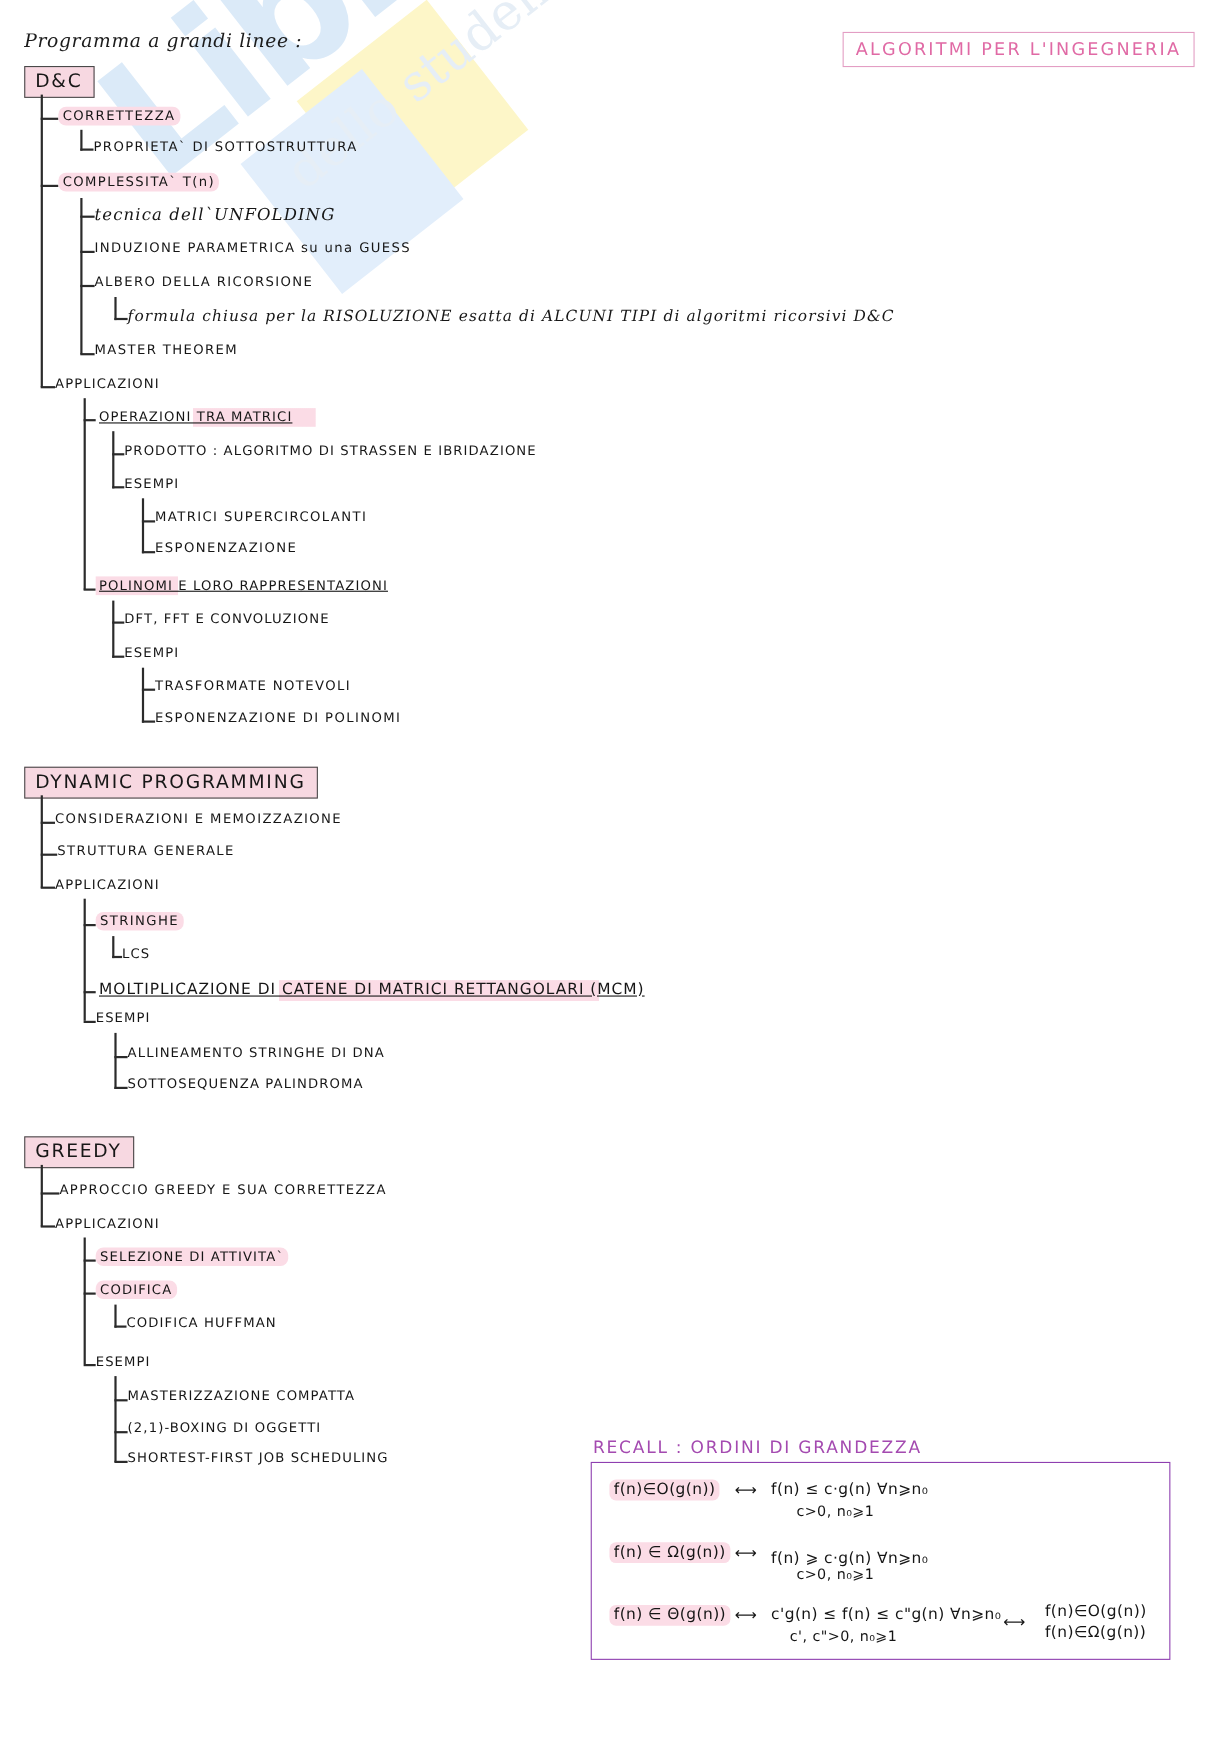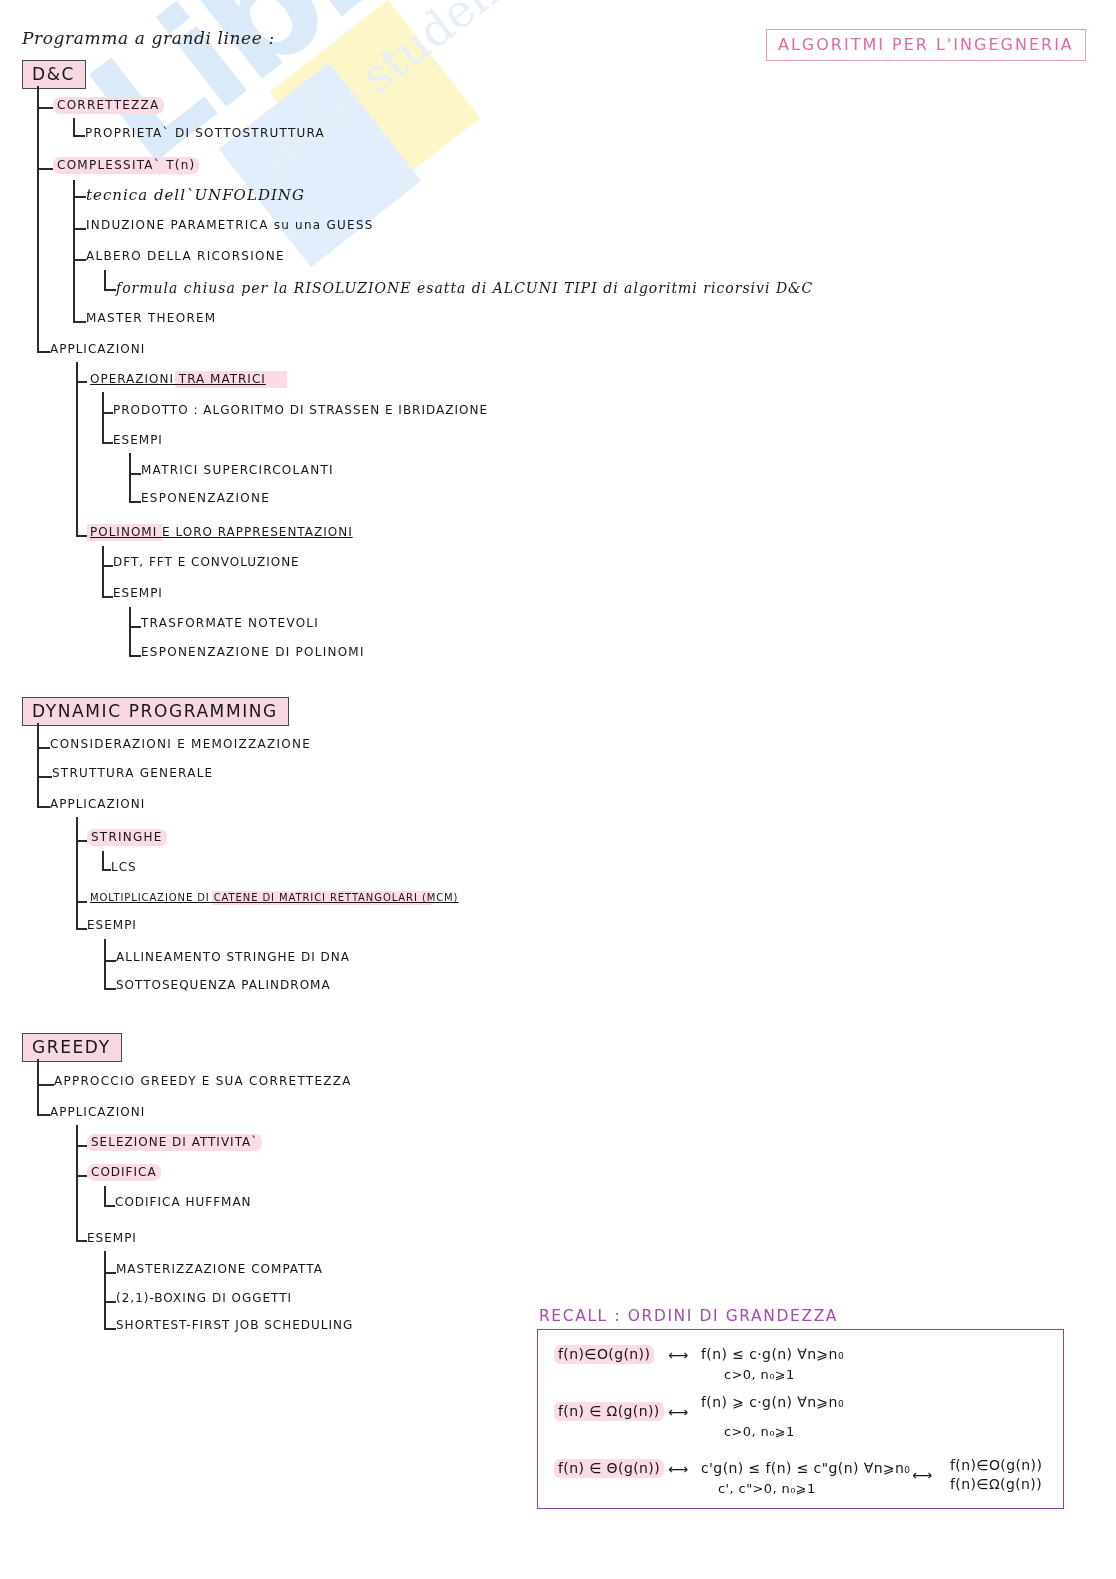--- a/index.html
+++ b/index.html
@@ -113,21 +113,21 @@
     color: #171717;
   }
 
   
   .node {
     font-size: 12px;
     letter-spacing: 1.25px;
     color: #161616;
   }
   .node.sm   { font-size: 12px; letter-spacing: 1.0px; }
-  .node.xs   { font-size: 10px; letter-spacing: 0.9px; }
+  .node.xs   { font-size: 14px; letter-spacing: 0.9px; }
   .hl {
     background: #fbdce6;
     padding: 1px 4px 2px 4px;
     border-radius: 7px;
   }
   .hl-soft {
     background: #fbdce6;
     padding: 1px 21px 2px 3px;
     text-decoration: underline;
   }
@@ -343,21 +343,21 @@
       <span class="fhl">f(n)∈O(g(n))</span>
     </div>
     <div class="abs formula" style="left:130px; top:17px;">⟷</div>
     <div class="abs formula" style="left:163px; top:16px;">f(n) ≤ c·g(n)  ∀n⩾n₀</div>
     <div class="abs formula small" style="left:186px; top:37px;">c&gt;0, n₀⩾1</div>
 
     <div class="abs formula" style="left:16px; top:73px;">
       <span class="fhl">f(n) ∈ Ω(g(n))</span>
     </div>
     <div class="abs formula" style="left:130px; top:74px;">⟷</div>
-    <div class="abs formula" style="left:163px; top:64px;">f(n) ⩾ c·g(n)  ∀n⩾n₀</div>
+    <div class="abs formula" style="left:163px; top:79px;">f(n) ⩾ c·g(n)  ∀n⩾n₀</div>
     <div class="abs formula small" style="left:186px; top:94px;">c&gt;0, n₀⩾1</div>
 
     <div class="abs formula" style="left:16px; top:130px;text-align:right;">
       <span class="fhl">f(n) ∈ Θ(g(n))</span>
     </div>
     <div class="abs formula" style="left:130px; top:131px;">⟷</div>
     <div class="abs formula" style="left:163px; top:130px;">c'g(n) ≤ f(n) ≤ c"g(n)   ∀n⩾n₀</div>
     <div class="abs formula small" style="left:180px; top:151px;">c', c"&gt;0,  n₀⩾1</div>
     <div class="abs formula" style="left:374px; top:137px;">⟷</div>
     <div class="abs formula" style="left:412px; top:127px;">f(n)∈O(g(n))</div>

